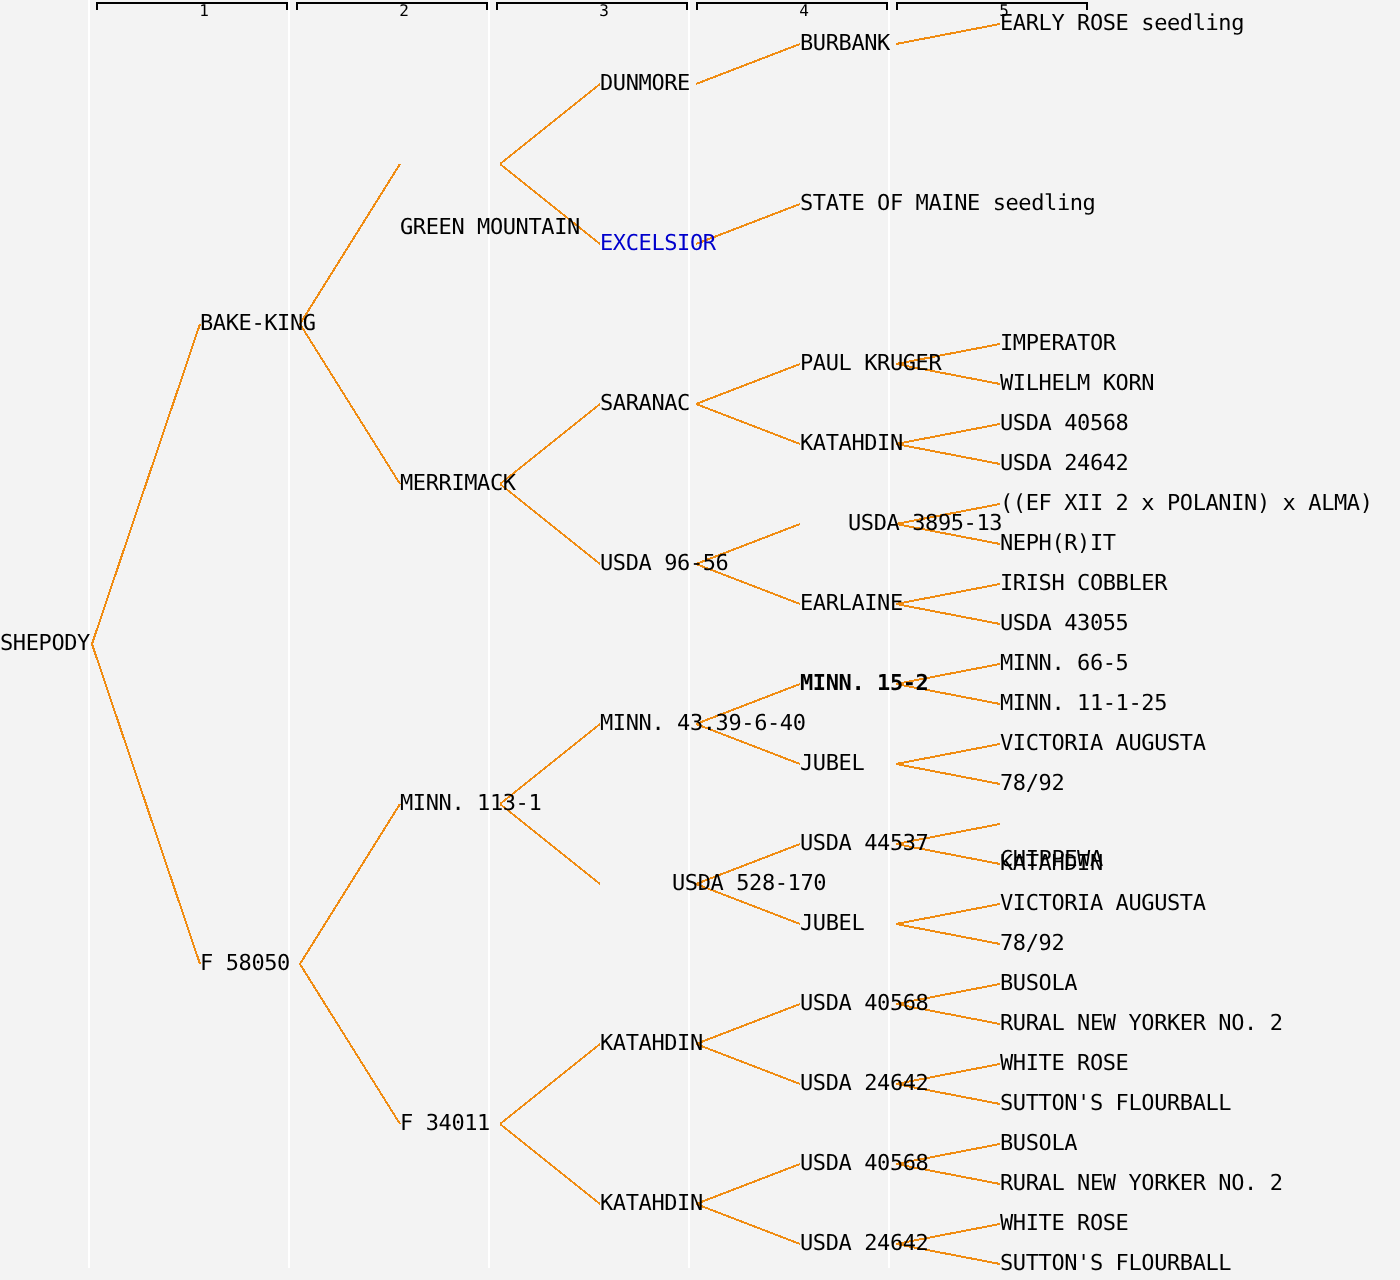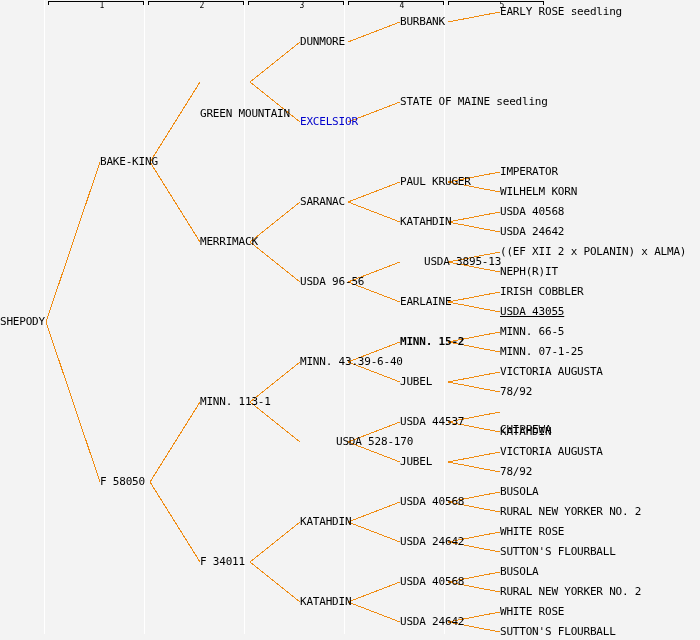--- a/index.html
+++ b/index.html
@@ -109,27 +109,27 @@
       <div class="node" style="left: 500px; top: 186px;">WILHELM KORN</div>
       <div class="node" style="left: 400px; top: 216px;">KATAHDIN</div>
       <div class="node" style="left: 500px; top: 206px;">USDA 40568</div>
       <div class="node" style="left: 500px; top: 226px;">USDA 24642</div>
       <div class="node" style="left: 300px; top: 276px;">USDA 96-56</div>
       <div class="node" style="left: 400px; top: 256px; margin-left: 24px;">USDA 3895-13</div>
       <div class="node" style="left: 500px; top: 246px;">((EF XII 2 x POLANIN) x ALMA)</div>
       <div class="node" style="left: 500px; top: 266px; text-align: center;">NEPH(R)IT</div>
       <div class="node" style="left: 400px; top: 296px;">EARLAINE</div>
       <div class="node" style="left: 500px; top: 286px;">IRISH COBBLER</div>
-      <div class="node" style="left: 500px; top: 306px; text-decoration: underline;">USDA 43055</div>
+      <div class="node" style="left: 500px; top: 306px;">USDA 43055</div>
       <div class="node" style="left: 100px; top: 476px;">F 58050</div>
       <div class="node" style="left: 200px; top: 396px;">MINN. 113-1</div>
       <div class="node" style="left: 300px; top: 356px;">MINN. 43.39-6-40</div>
       <div class="node" style="left: 400px; top: 336px; font-weight: bold;">MINN. 15-2</div>
       <div class="node" style="left: 500px; top: 326px;">MINN. 66-5</div>
-      <div class="node" style="left: 500px; top: 346px;">MINN. 07-1-25</div>
+      <div class="node" style="left: 500px; top: 346px;">MINN. 11-1-25</div>
       <div class="node" style="left: 400px; top: 376px;">JUBEL</div>
       <div class="node" style="left: 500px; top: 366px;">VICTORIA AUGUSTA</div>
       <div class="node" style="left: 500px; top: 386px;">78/92</div>
       <div class="node" style="left: 300px; top: 436px; margin-left: 36px;">USDA 528-170</div>
       <div class="node" style="left: 400px; top: 416px;">USDA 44537</div>
       <div class="node" style="left: 500px; top: 424px;">CHIPPEWA</div>
       <div class="node" style="left: 500px; top: 426px;">KATAHDIN</div>
       <div class="node" style="left: 400px; top: 456px;">JUBEL</div>
       <div class="node" style="left: 500px; top: 446px;">VICTORIA AUGUSTA</div>
       <div class="node" style="left: 500px; top: 466px;">78/92</div>

